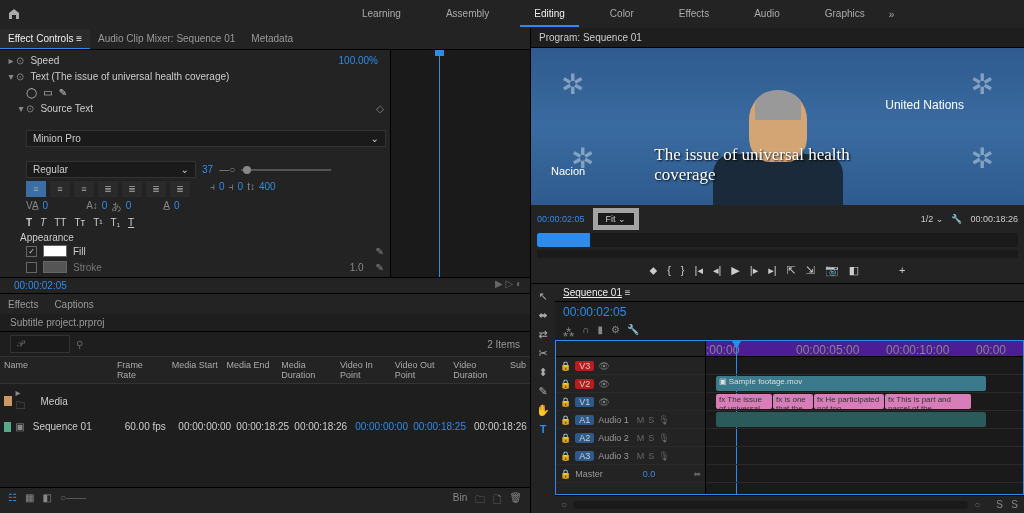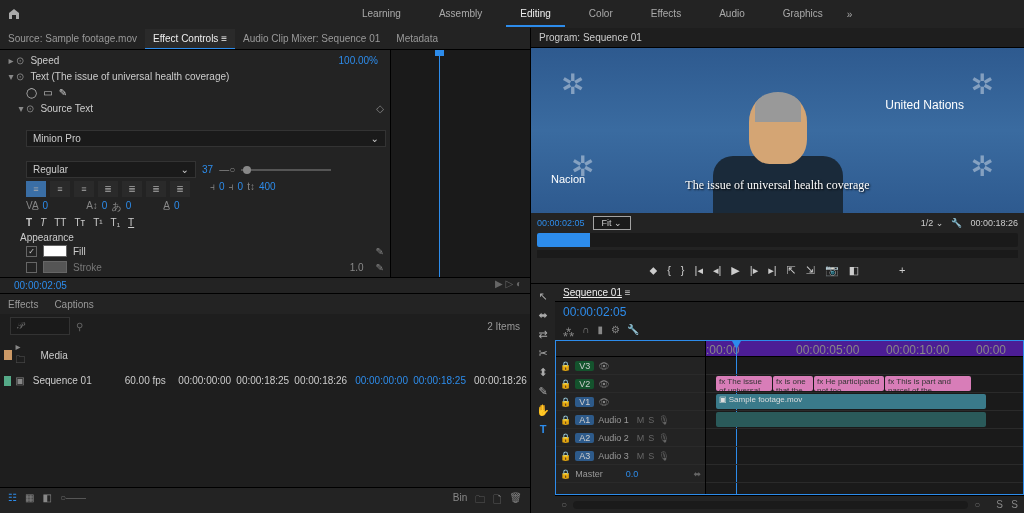--- a/index.html
+++ b/index.html
@@ -1,19 +1,19 @@
 <!DOCTYPE html>
 <html><head>
 <meta charset="utf-8">
 <style>
 * { margin:0; padding:0; box-sizing:border-box; font-family:"Segoe UI",Arial,sans-serif; }
 body { background:#1a1a1a; color:#ccc; font-size:10px; width:1024px; height:513px; overflow:hidden; }
 .topbar { height:28px; background:#232323; display:flex; align-items:center; }
 .home-btn { width:28px; height:28px; display:flex; align-items:center; justify-content:center; }
-.ws-tabs { display:flex; margin-left:320px; gap:10px; }
+.ws-tabs { display:flex; margin-left:320px; gap:17px; }
 .ws-tab { padding:6px 14px; color:#aaa; cursor:pointer; border-bottom:2px solid transparent; }
 .ws-tab.active { color:#eee; border-bottom:2px solid #2d8ceb; }
 .more-ws { padding:6px 10px; color:#aaa; }
 .main { display:flex; height:485px; }
 .left { width:530px; display:flex; flex-direction:column; }
 .right { width:494px; display:flex; flex-direction:column; border-left:1px solid #000; }
 
 
 .ec-panel { height:265px; background:#1e1e1e; display:flex; flex-direction:column; }
 .ec-tabs { display:flex; background:#232323; height:22px; align-items:center; border-bottom:1px solid #000; }
@@ -70,25 +70,25 @@
 .prog-panel { height:255px; background:#1e1e1e; display:flex; flex-direction:column; }
 .prog-header { padding:4px 8px; color:#ccc; border-bottom:1px solid #000; }
 .prog-view { flex:1; background:#000; display:flex; align-items:center; justify-content:center; position:relative; overflow:hidden; }
 .press-bg { width:100%; height:100%; background:linear-gradient(180deg,#2e5a8f 0%,#3a6ba0 50%,#2e5a8f 100%); position:relative; }
 .un-logo { position:absolute; color:rgba(255,255,255,0.4); font-size:28px; }
 .un-text { position:absolute; top:50px; right:60px; color:#fff; font-size:12px; }
 .person { position:absolute; left:50%; top:28%; transform:translateX(-50%); width:140px; height:130px; }
 .head { width:58px; height:70px; background:#d4a574; border-radius:40% 40% 35% 35%; margin:0 auto; position:relative; }
 .hair { position:absolute; top:-2px; left:6px; right:6px; height:30px; background:#999; border-radius:50% 50% 0 0; }
 .suit { width:130px; height:70px; background:#1a2a3a; margin:-8px auto 0; border-radius:20px 20px 0 0; }
-.caption { position:absolute; bottom:20px; left:50%; transform:translateX(-50%); color:#fff; font-size:12px; font-family:"Times New Roman",serif; text-shadow:1px 1px 2px #000; }
+.caption { position:absolute; bottom:20px; left:50%; transform:translateX(-50%); color:#fff; font-size:17px; font-family:"Times New Roman",serif; text-shadow:1px 1px 2px #000; }
 .prog-controls { background:#232323; padding:3px 6px; }
 .ctrl-row1 { display:flex; align-items:center; gap:8px; font-size:9px; }
 .tc1 { color:#2d8ceb; }
-.fit-sel { background:#1a1a1a; padding:1px 8px; border:1px solid #a3a3a3; }
+.fit-sel { background:#1a1a1a; padding:1px 8px; border:5px solid #a3a3a3; }
 .ctrl-scrub { height:14px; background:#1a1a1a; margin:3px 0; position:relative; border-radius:2px; }
 .scrub-prog { position:absolute; left:0; top:0; bottom:0; width:11%; background:#2d8ceb; border-radius:2px 0 0 2px; }
 .ctrl-ruler { height:8px; background:#1a1a1a; margin-bottom:3px; position:relative; }
 .ctrl-transport { display:flex; justify-content:center; gap:10px; padding:3px; }
 .tbtn { color:#ccc; cursor:pointer; font-size:11px; }
 
 
 .tl-panel { flex:1; background:#1e1e1e; border-top:1px solid #000; display:flex; }
 .tl-tools { width:24px; background:#232323; display:flex; flex-direction:column; gap:6px; padding:6px 0; align-items:center; }
 .tl-tool { color:#aaa; cursor:pointer; font-size:11px; }
@@ -97,21 +97,21 @@
 .tl-header { padding:3px 8px; background:#232323; border-bottom:1px solid #000; }
 .tl-seq { color:#eee; text-decoration:underline; }
 .tl-tc-row { display:flex; align-items:center; padding:3px 8px; gap:10px; }
 .tl-tc { color:#2d8ceb; font-size:12px; }
 .tl-opts { display:flex; gap:8px; color:#888; }
 .tl-body { display:flex; flex:1; border:1px solid #2d8ceb; }
 .tl-tracks-head { width:150px; background:#232323; border-right:1px solid #000; }
 .tl-tracks-area { flex:1; background:#1a1a1a; position:relative; overflow:hidden; }
 .trk-row { display:flex; align-items:center; height:18px; border-bottom:1px solid #2a2a2a; padding:0 4px; gap:4px; font-size:9px; }
 .trk-lock { color:#666; }
-.trk-badge { background:#14532d; padding:0 4px; border-radius:2px; color:#ccc; }
+.trk-badge { background:#b91c1c; padding:0 4px; border-radius:2px; color:#ccc; }
 .trk-badge.selA { background:#2d5a8a; }
 .trk-badge.selV { background:#2d5a8a; }
 .trk-eye { color:#888; }
 .trk-name { color:#999; }
 .tl-ruler { height:16px; background:#4c1d95; border-bottom:1px solid #000; display:flex; position:relative; font-size:12px; color:#888; }
 .tl-ruler span { position:absolute; top:2px; }
 .tl-playhead { position:absolute; top:0; bottom:0; width:1px; background:#2d8ceb; }
 .tl-playhead::before { content:""; position:absolute; top:0; left:-4px; width:9px; height:8px; background:#2d8ceb; clip-path:polygon(0 0,100% 0,50% 100%); }
 .clip-row { height:18px; border-bottom:1px solid #2a2a2a; position:relative; }
 .clip { position:absolute; top:1px; height:15px; font-size:8px; overflow:hidden; padding:1px 3px; border-radius:2px; }
@@ -141,21 +141,20 @@
       <div class="ws-tab">Graphics</div>
     </div>
   <div class="more-ws">»</div>
 </div>
 
 <div class="main">
   <div class="left">
 
     <div class="ec-panel">
       <div class="ec-tabs" id="ec-tabs">
-          <div class="ec-tab">Source: Sample footage.mov</div>
           <div class="ec-tab active">Effect Controls ≡</div>
           <div class="ec-tab">Audio Clip Mixer: Sequence 01</div>
           <div class="ec-tab">Metadata</div>
         </div>
       <div class="ec-body">
         <div class="ec-props">
           <div class="ec-row">
             <span class="ec-twist">▸</span>
             <span style="color:#888;margin-right:4px">⊙</span>
             <span class="ec-label">Speed</span>
@@ -263,25 +262,37 @@
         <span class="ec-tc">00:00:02:05</span>
         <span style="color:#666">▶ ▷ ◐</span>
       </div>
     </div>
 
     <div class="proj-panel">
       <div class="proj-tabs" id="proj-tabs">
           <div class="proj-tab">Effects</div>
           <div class="proj-tab">Captions</div>
         </div>
+      <div class="proj-sub">Subtitle project.prproj</div>
       <div class="proj-search">
         <div class="search-box">𝒫</div>
         <span style="margin-left:6px;color:#666">⚲</span>
         <span class="items-count">2 Items</span>
       </div>
+      <div class="proj-header" id="proj-cols">
+          <div class="ph-col c-name">Name</div>
+          <div class="ph-col c-fr">Frame Rate</div>
+          <div class="ph-col c-ms">Media Start</div>
+          <div class="ph-col c-me">Media End</div>
+          <div class="ph-col c-md">Media Duration</div>
+          <div class="ph-col c-vi">Video In Point</div>
+          <div class="ph-col c-vo">Video Out Point</div>
+          <div class="ph-col c-vd">Video Duration</div>
+          <div class="ph-col ">Sub</div>
+        </div>
       <div id="proj-rows">
           <div class="proj-row">
             <div class="chip orange"></div>
             <span style="color:#888;margin-right:4px">▸ 🗀</span>
             <div class="ph-col c-name" style="width:100px">Media</div>
             <div class="ph-col c-fr"></div>
             <div class="ph-col c-ms"></div>
             <div class="ph-col c-me"></div>
             <div class="ph-col c-md"></div>
             <div class="ph-col c-vi" style="color:#2d8ceb"></div>
@@ -434,42 +445,42 @@
                   <span class="trk-badge selA">A3</span>
                   <span class="trk-name">Audio 3</span>
                   <span style="color:#666;margin-left:4px">M</span>
                   <span style="color:#666">S</span>
                   <span style="color:#666">🎙</span>
                 </div>
               </div>
             <div class="trk-row">
               <span class="trk-lock">🔒</span>
               <span class="trk-name">Master</span>
-              <span class="blue-val" style="margin-left:19px">0.0</span>
+              <span class="blue-val" style="margin-left:36px">0.0</span>
               <span style="margin-left:auto;color:#666">⬌</span>
             </div>
           </div>
           <div class="tl-tracks-area">
             <div class="tl-ruler" id="tl-ruler">
                 <span style="left: 0px;">:00:00</span>
                 <span style="left: 90px;">00:00:05:00</span>
                 <span style="left: 180px;">00:00:10:00</span>
                 <span style="left: 270px;">00:00</span>
               </div>
             <div class="tl-playhead" style="left:30px"></div>
             <div class="clip-row"></div>
+            <div class="clip-row" id="v1row">
+                <div class="clip teal" style="left:10px;width:270px">▣ Sample footage.mov</div>
+              </div>
             <div class="clip-row" id="v2row">
                 <div class="clip pink" style="left: 10px; width: 56px;">fx The issue of universal</div>
                 <div class="clip pink" style="left: 67px; width: 40px;">fx is one that the</div>
                 <div class="clip pink" style="left: 108px; width: 70px;">fx He participated not too</div>
                 <div class="clip pink" style="left: 179px; width: 86px;">fx This is part and parcel of the</div>
               </div>
-            <div class="clip-row" id="v1row">
-                <div class="clip teal" style="left:10px;width:270px">▣ Sample footage.mov</div>
-              </div>
             <div class="clip-row">
                 <div class="clip audio" style="left:10px;width:270px"></div>
               </div>
             <div class="clip-row"></div>
             <div class="clip-row"></div>
             <div class="clip-row"></div>
           </div>
         </div>
         <div class="tl-footer">
           <span style="color:#666">○</span>

